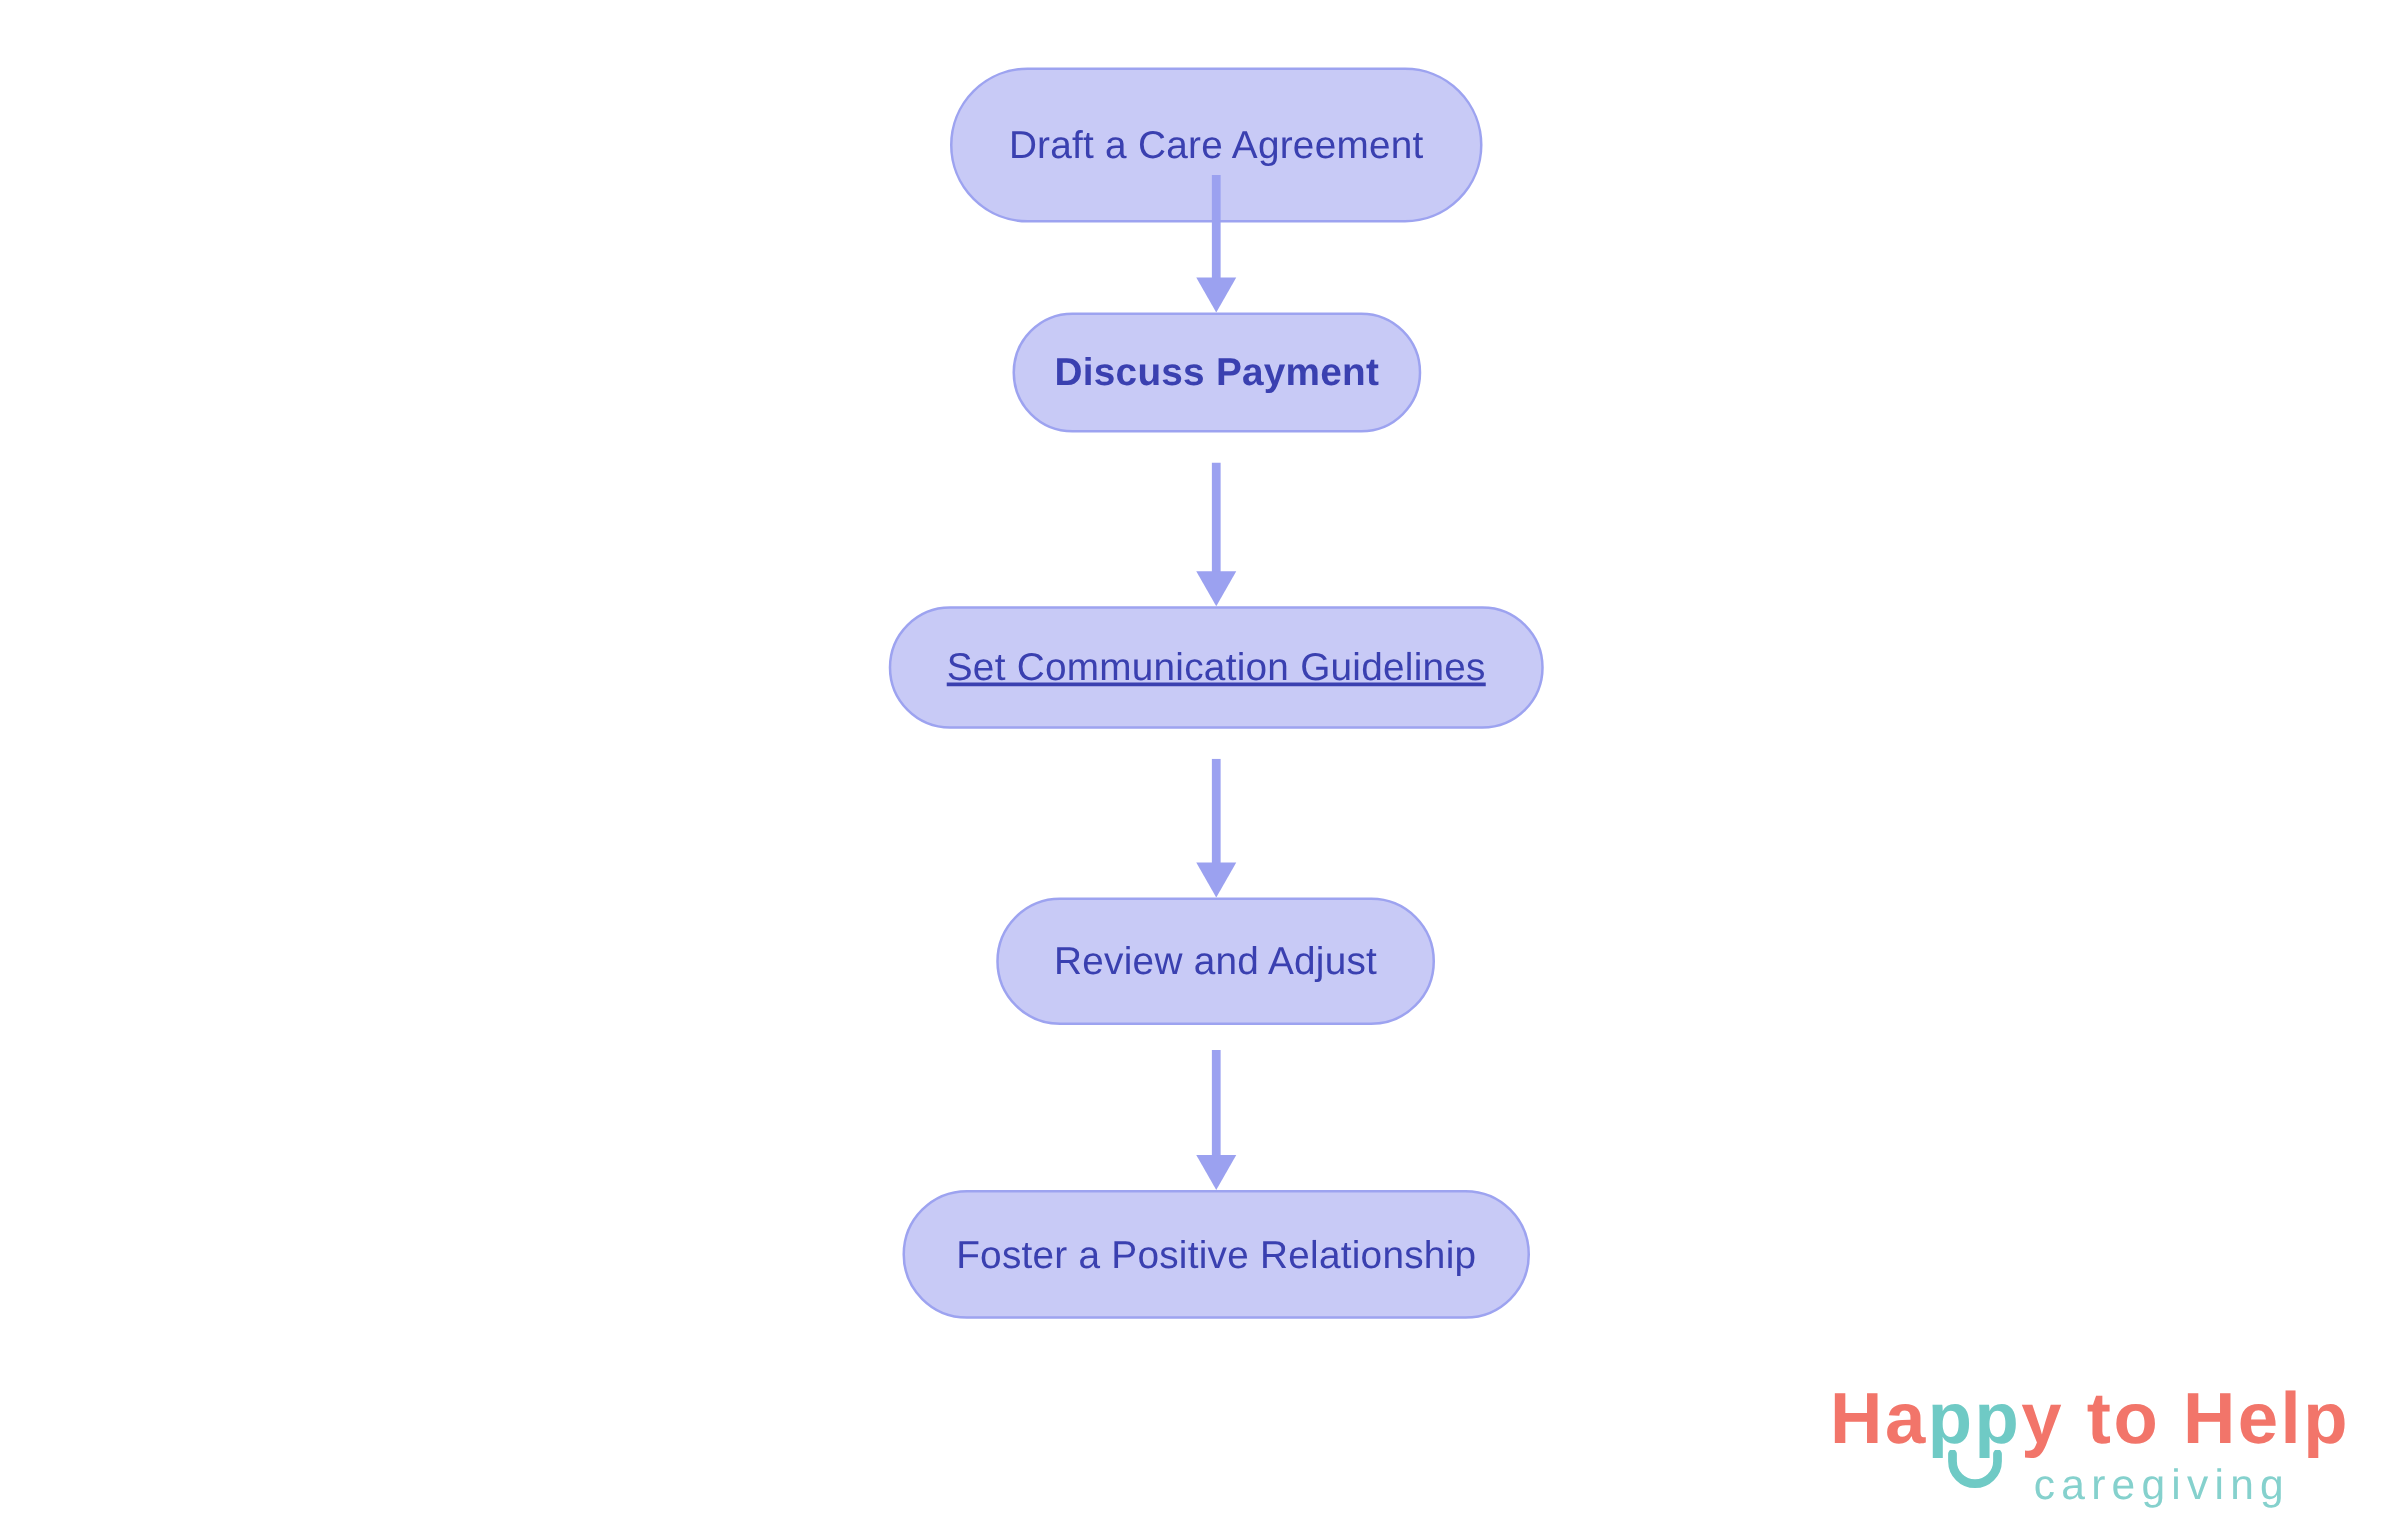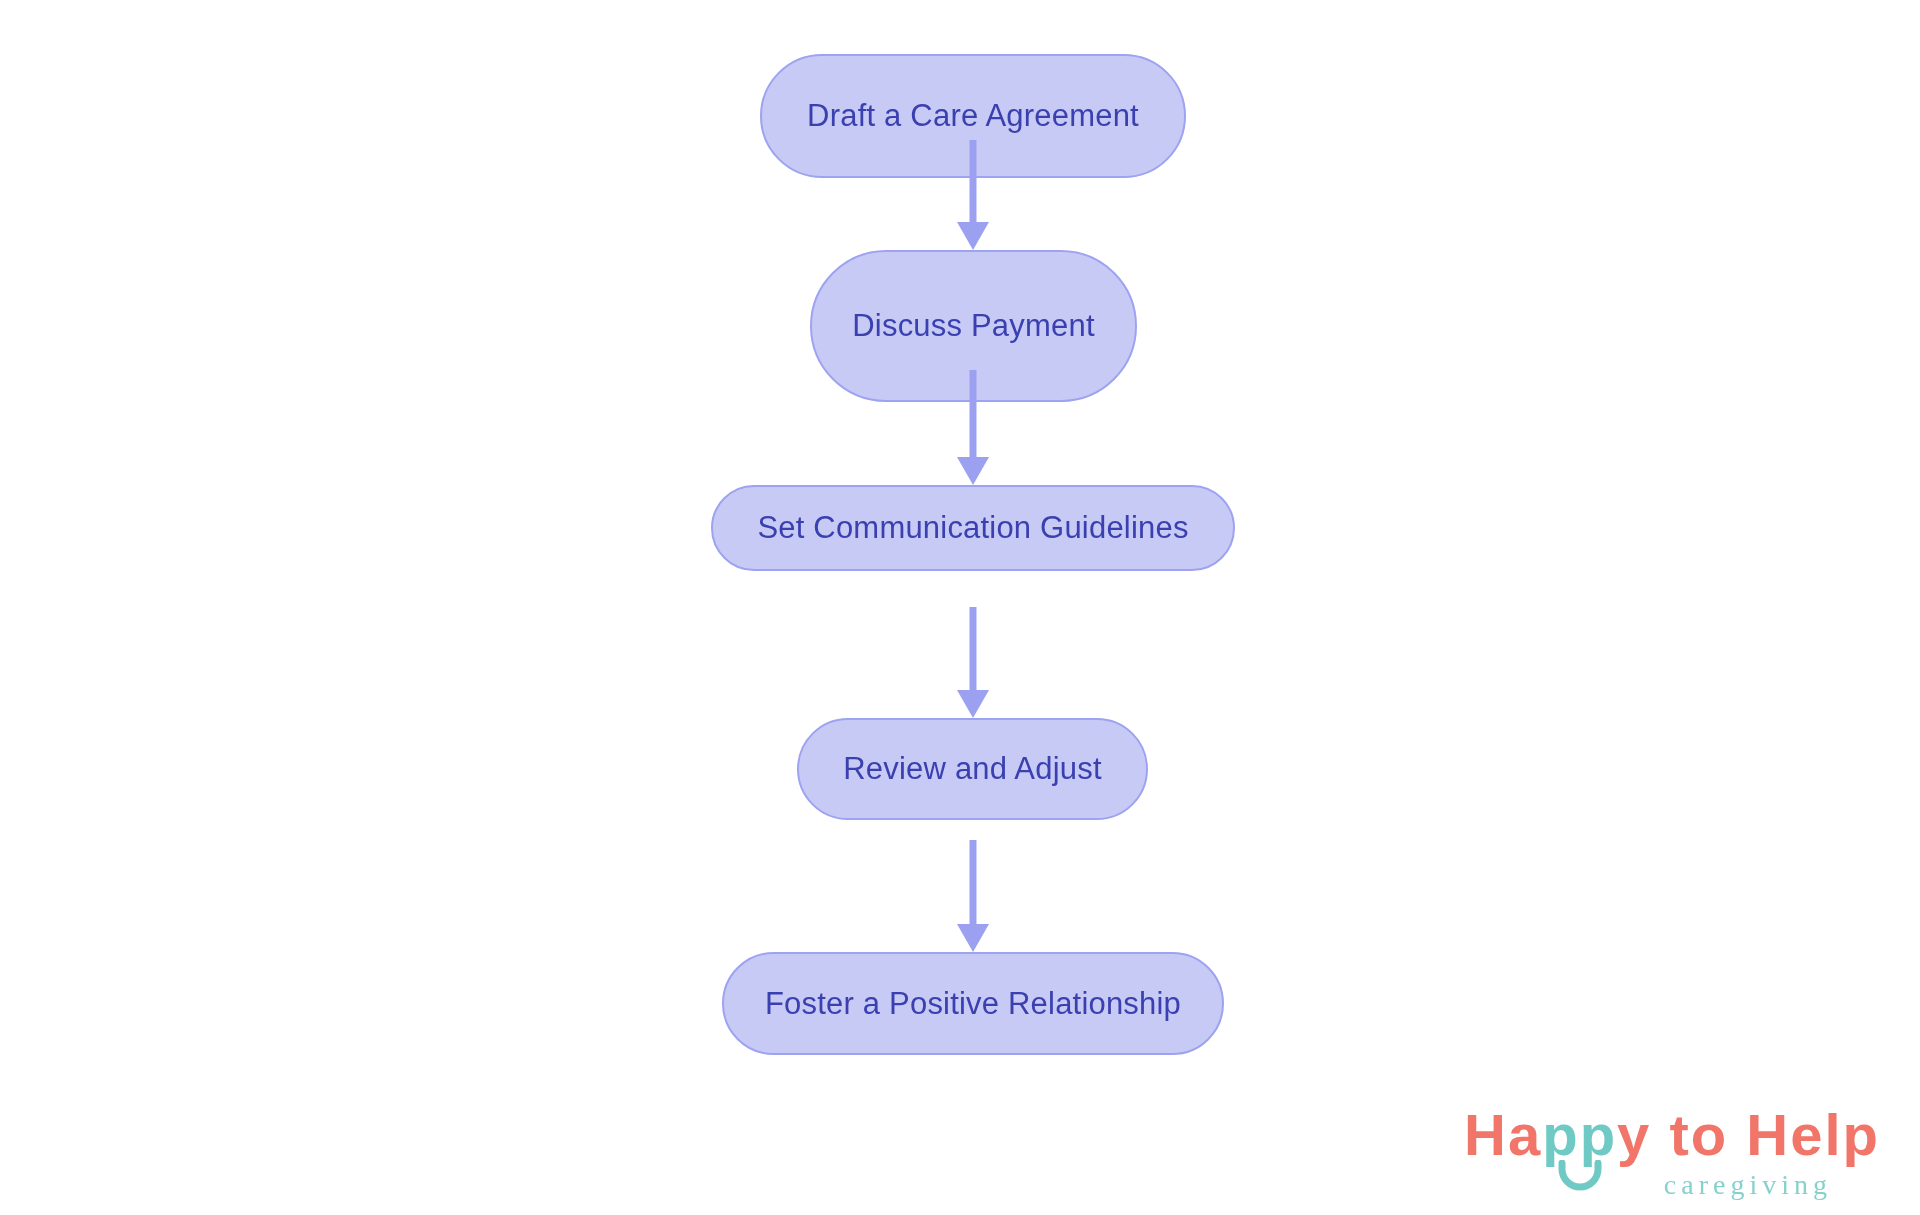--- a/index.html
+++ b/index.html
@@ -61,42 +61,41 @@
   }
   .smile {
     position: absolute;
     left: 50%;
     transform: translateX(-50%);
     top: 57px;
   }
   .tagline {
     margin-top: 3px;
     padding-right: 48px;
-    font-size: 28px;
+    font-size: 34px;
     font-weight: 400;
     letter-spacing: 5px;
     color: var(--logo_tagline, #85d1cd);
     white-space: nowrap;
-    font-family: Liberation Serif, serif;
   }
 </style>
 </head>
 <body>
 
 <div class="stage">
 
   <div class="node" style="left:760px; top:16px; width:426px; height:124px;margin-top:38px;">
     <span>Draft a Care Agreement</span>
   </div>
 
-  <div class="node" style="left:810px; top:250px; width:327px; height:152px;">
+  <div class="node" style="left:810px; top:250px; width:327px; height:96px;font-weight:bold;">
     <span>Discuss Payment</span>
   </div>
 
-  <div class="node" style="left:711px; top:485px; width:524px; height:86px;">
+  <div class="node" style="left:711px; top:485px; width:524px; height:98px;text-decoration:underline;">
     <span>Set Communication Guidelines</span>
   </div>
 
   <div class="node" style="left:797px; top:718px; width:351px; height:102px;">
     <span>Review and Adjust</span>
   </div>
 
   <div class="node" style="left:722px; top:952px; width:502px; height:103px;">
     <span>Foster a Positive Relationship</span>
   </div>

